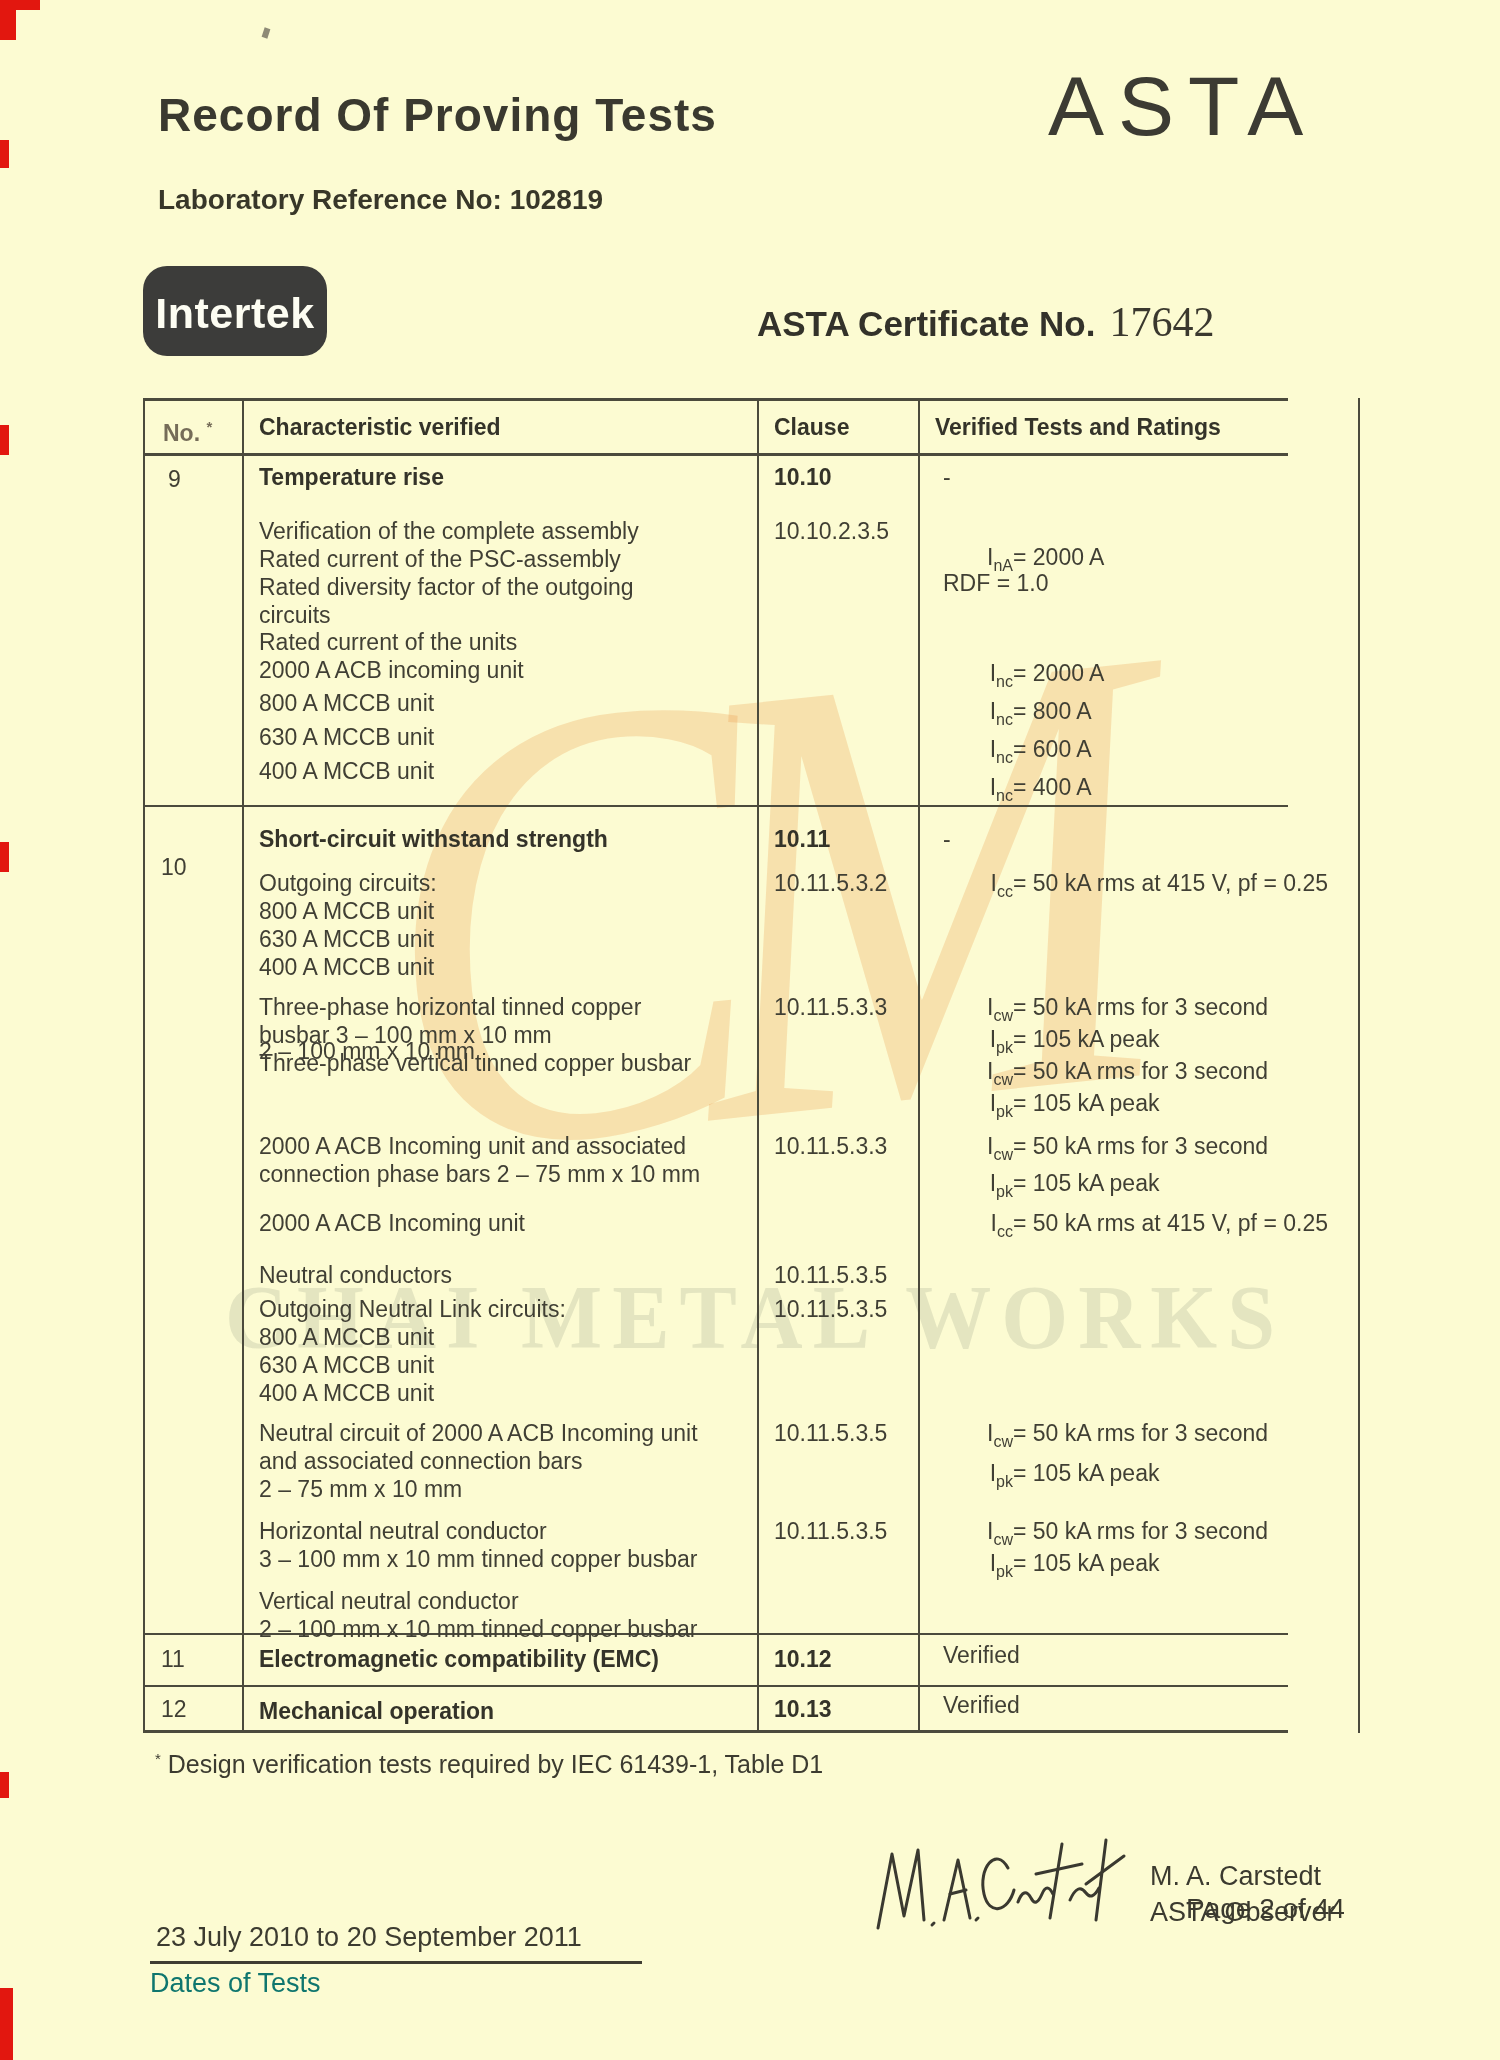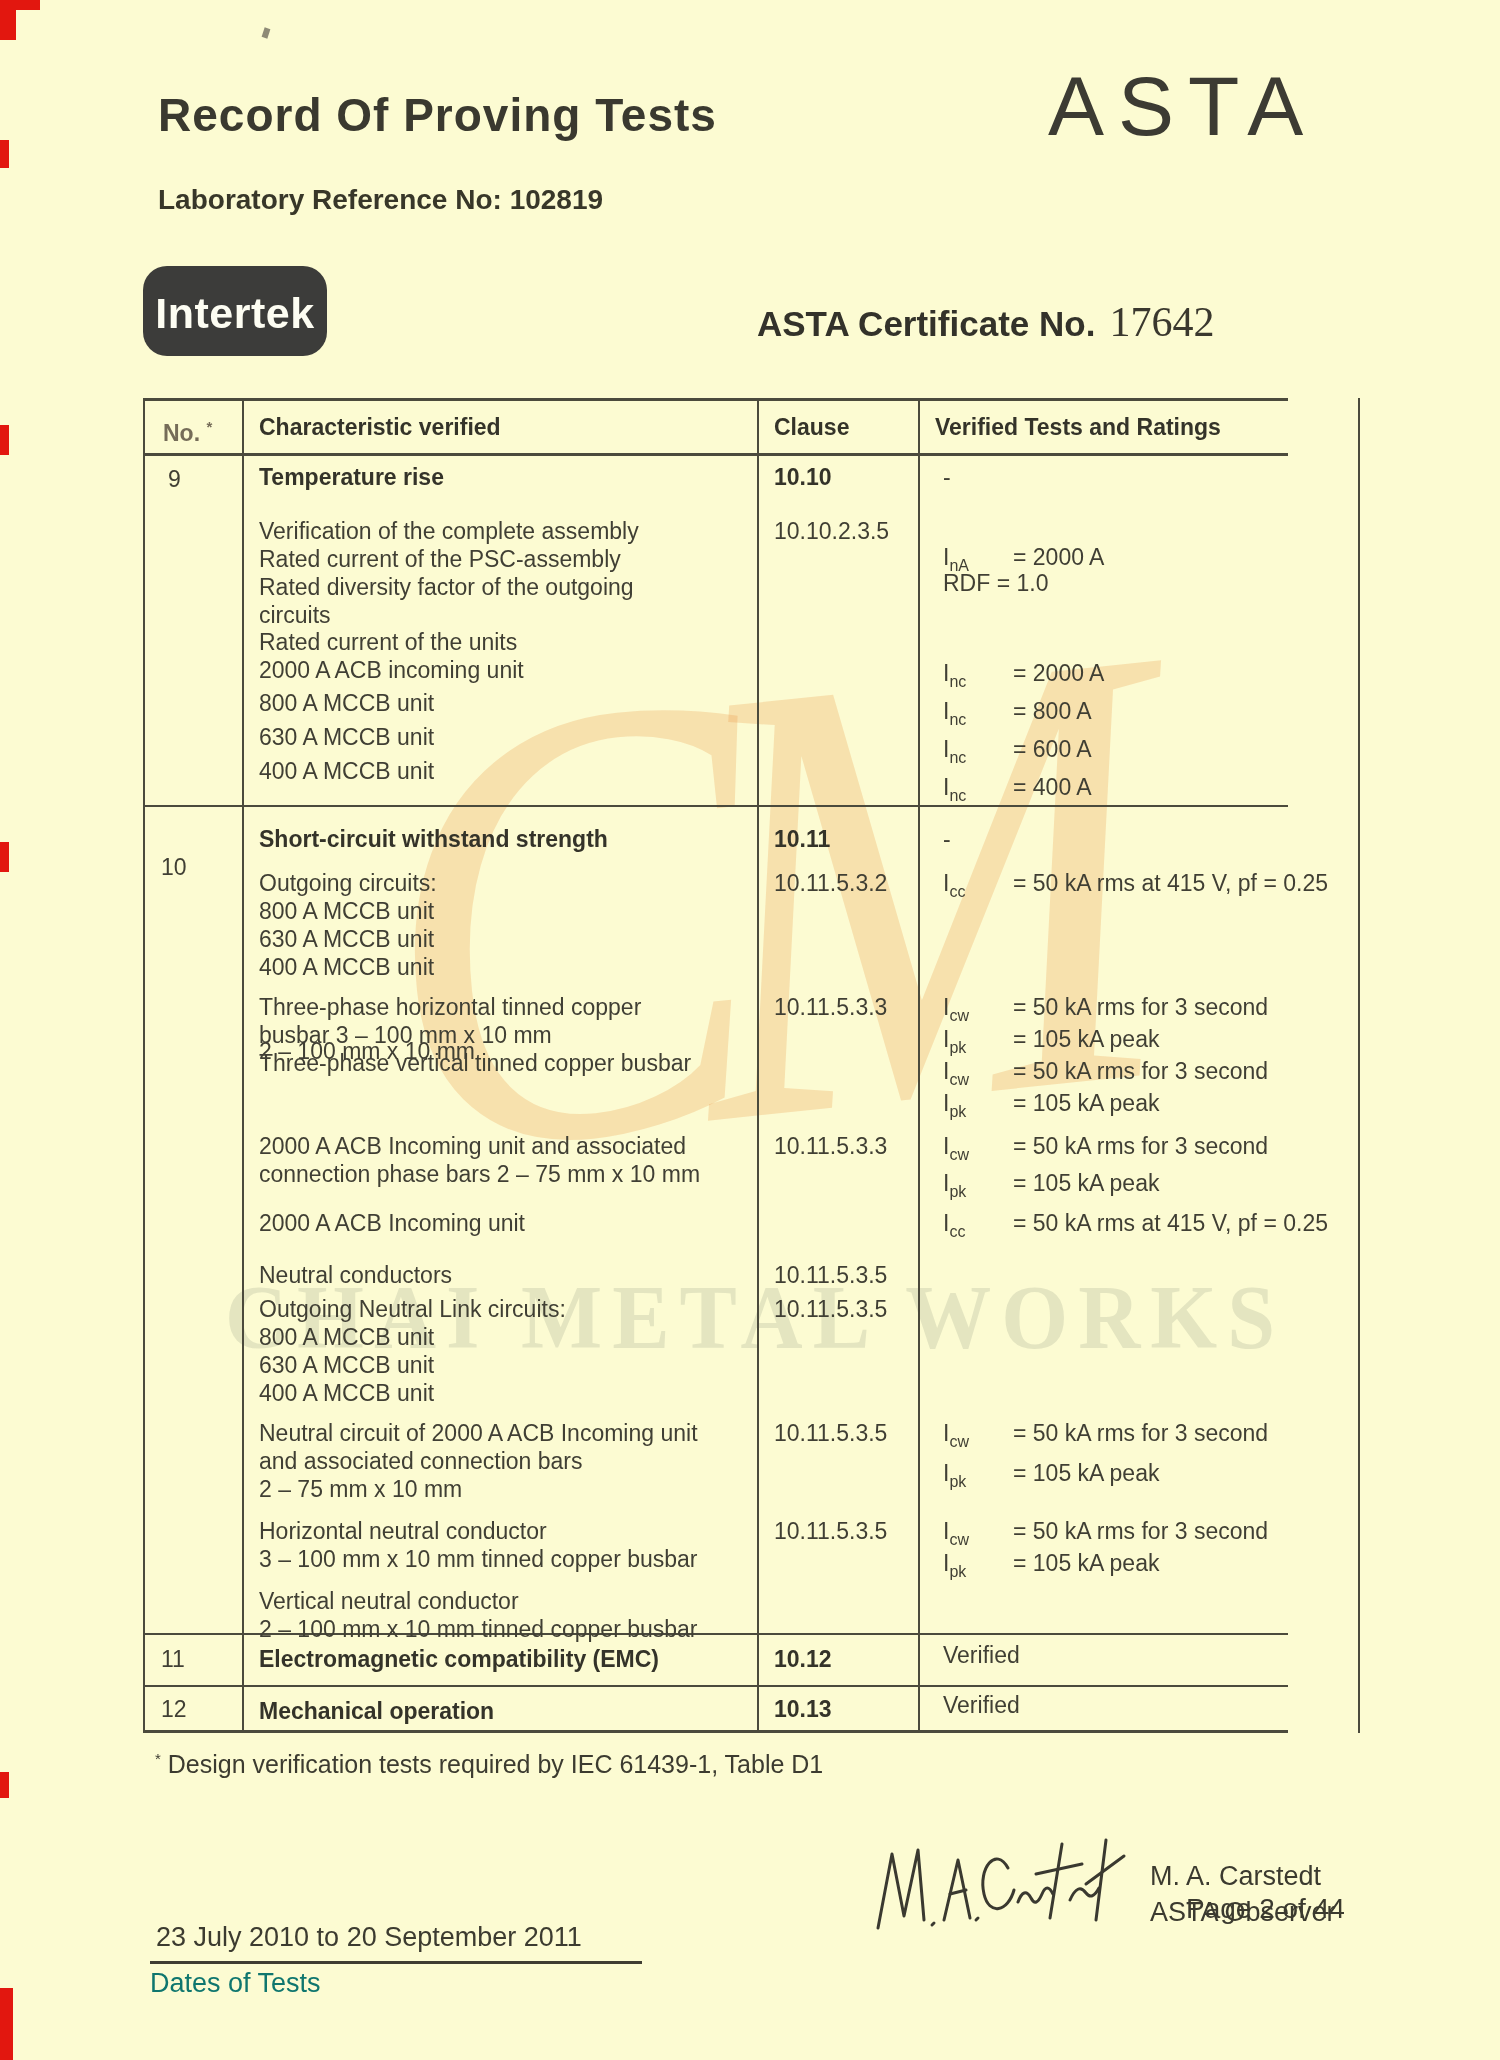--- a/index.html
+++ b/index.html
@@ -27,21 +27,21 @@
     font-family:"Liberation Serif", serif;font-style:italic;font-size:560px;line-height:700px;
     color:rgba(233,142,58,0.24);letter-spacing:-60px;transform:rotate(-6deg) scaleY(1.12);
     pointer-events:none;
   }
   .wm-company{
     position:absolute;left:225px;top:1268px;z-index:0;white-space:nowrap;
     font-family:"Liberation Serif", serif;font-size:86px;font-weight:bold;letter-spacing:10px;
     color:rgba(95,105,95,0.15);transform:scaleY(1.05);pointer-events:none;
   }
   
-  .tbl{position:absolute;left:143px;top:398px;width:1145px;height:1335px;z-index:1;}
+  .tbl{position:absolute;left:143px;top:398px;width:1145px;height:1335px;z-index:1;text-align:right;}
   .hline,.vline{position:absolute;background:#4b4a3c;}
   .vline{width:2px;top:0;height:100%;}
   .hline{height:2px;left:0;width:100%;}
   .hline.thick{height:3px;}
   .line{position:absolute;font-size:23px;line-height:26px;white-space:nowrap;color:#403f34;}
   .b{font-weight:bold;color:#343329;}
   .faded{color:#756c58;}
   .sup{font-size:15px;vertical-align:9px;}
   .rat{left:800px;}
   .rs{display:inline-block;width:70px;}

